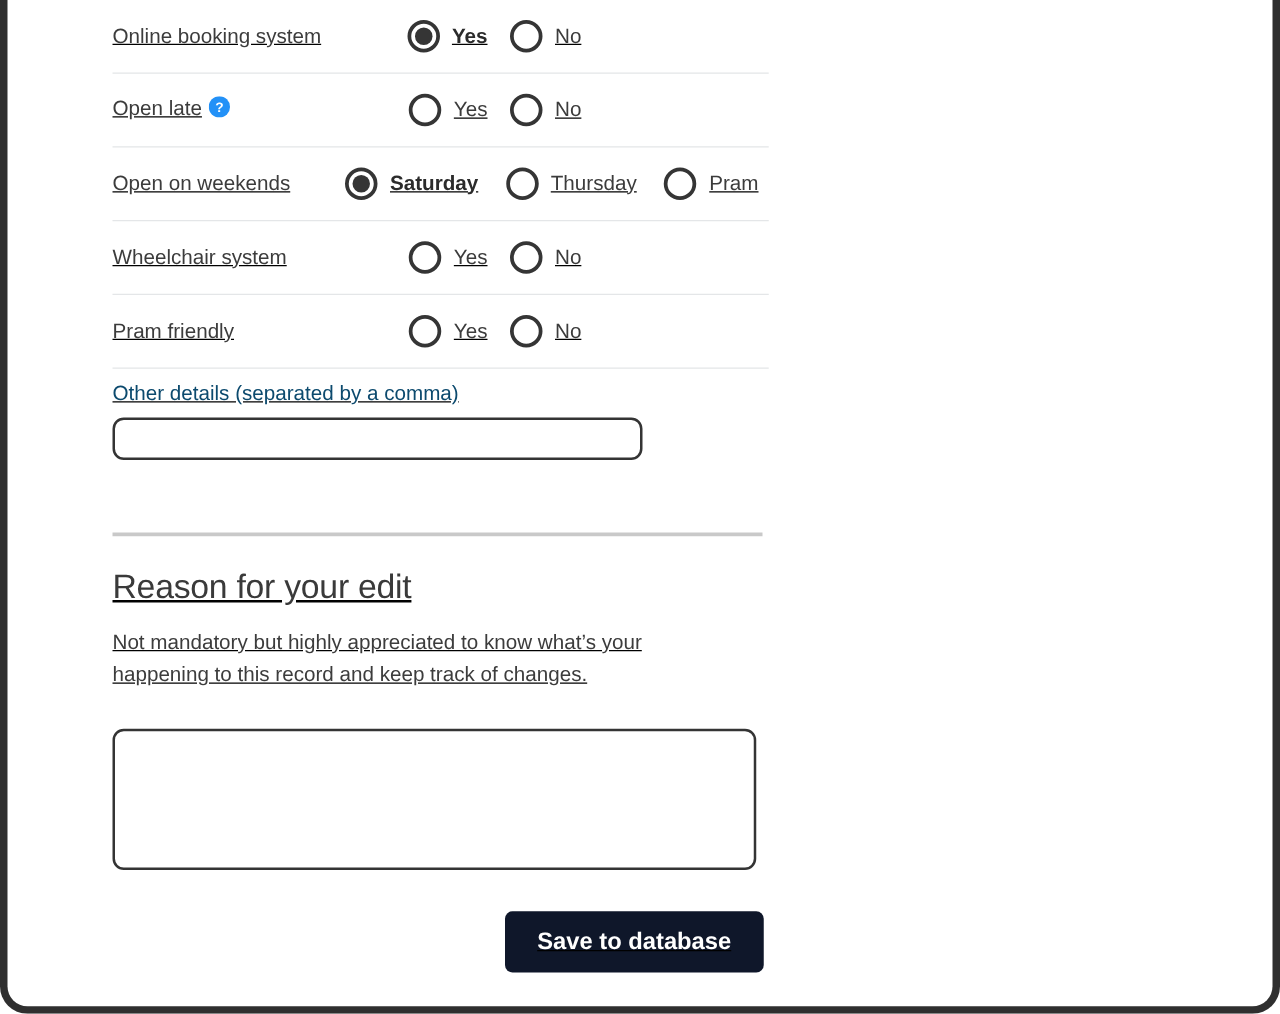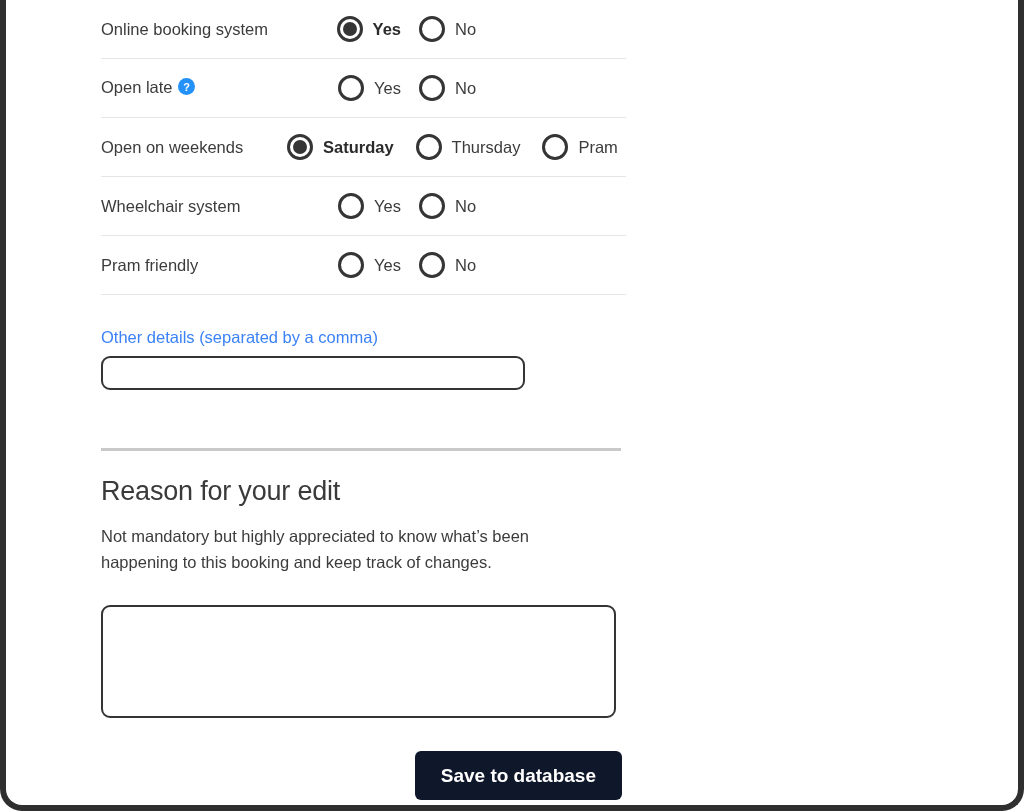--- a/index.html
+++ b/index.html
@@ -24,23 +24,24 @@
     height: 831px;
     border: 6px solid #2f2f2f;
     border-top: none;
     border-bottom-left-radius: 22px;
     border-bottom-right-radius: 22px;
     background: #ffffff;
   }
 
   .form-area {
     position: absolute;
-    left: 95px;
+    left: 84px;
     top: 20px;
     width: 540px;
+    text-decoration: underline;
   }
 
   
   .radio-row {
     display: flex;
     align-items: center;
     min-height: 59px;
     border-bottom: 1px solid #e4e6e8;
     padding: 4px 0;
     width: 525px;
@@ -104,23 +105,22 @@
   
   .col-a { min-width: 114px; justify-content: flex-end; }
 
   
   .other-block {
     padding-top: 11px;
     width: 525px;
   }
   .other-label {
     font-size: 16.5px;
-    color: #3b82f6;
+    color: #0c4a6e;
     margin-bottom: 9px;
-    margin-top: 22px;
   }
   .text-input {
     display: block;
     width: 424px;
     height: 34px;
     border: 2.6px solid #343434;
     border-radius: 9px;
     background: #ffffff;
     font-family: "Liberation Sans", sans-serif;
     font-size: 16px;
@@ -285,21 +285,21 @@
 
     <div class="other-block">
       <div class="other-label">Other details (separated by a comma)</div>
       <input class="text-input" type="text" placeholder="" style="">
     </div>
 
     <div class="section-rule"></div>
 
     <div class="reason-block">
       <h2 class="reason-title">Reason for your edit</h2>
-      <p class="reason-desc">Not mandatory but highly appreciated to know what’s been happening to this booking and keep track of changes.</p>
+      <p class="reason-desc">Not mandatory but highly appreciated to know what’s your happening to this record and keep track of changes.</p>
       <textarea class="reason-textarea" placeholder="" style=""></textarea>
 
       <div class="button-row">
         <button class="save-button">Save to database</button>
       </div>
     </div>
 
   </div>
 </div>
 

